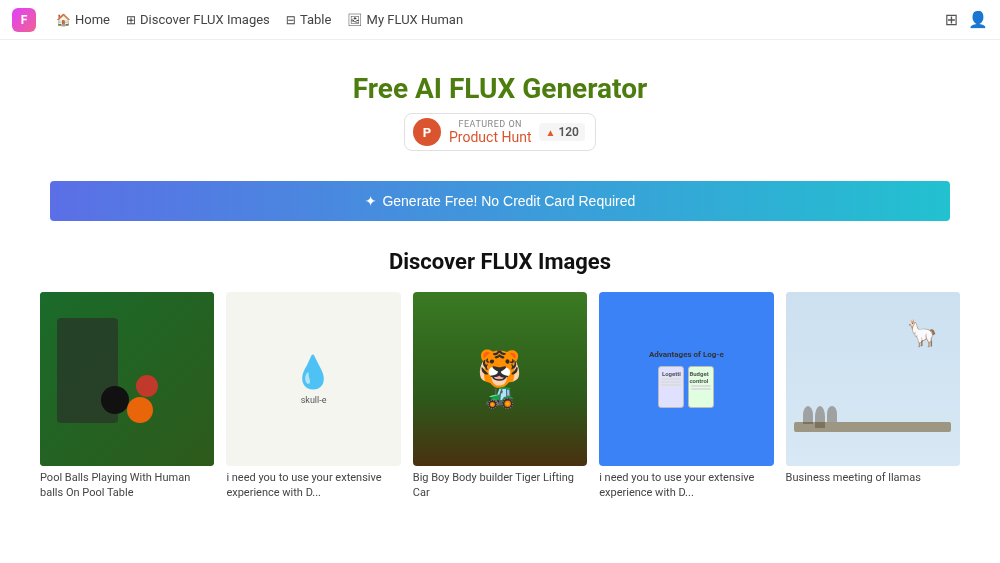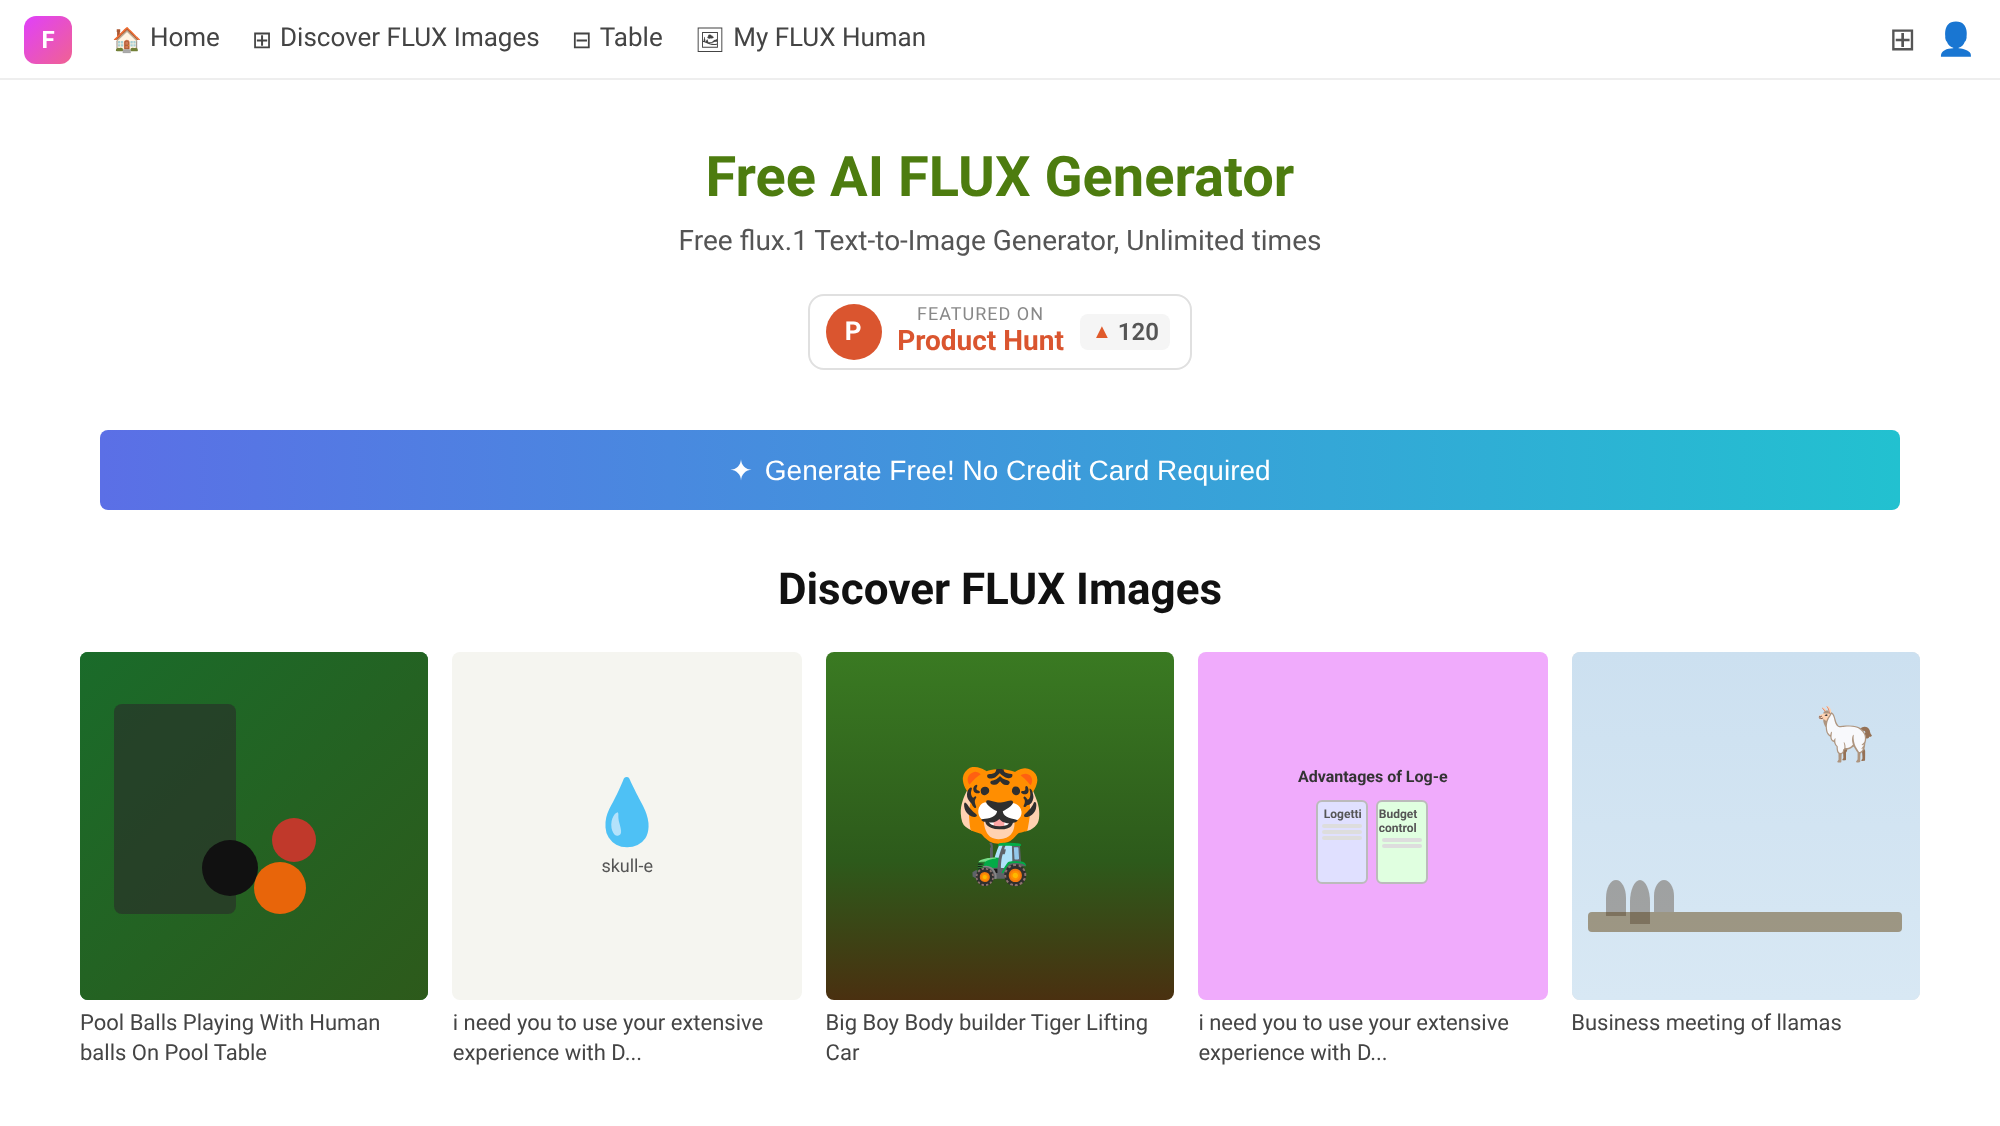--- a/index.html
+++ b/index.html
@@ -17,21 +17,21 @@
     
     .hero { text-align: center; padding: 32px 20px 20px; }
     .hero-title { font-size: 28px; font-weight: 700; color: #4d7c0f; margin-bottom: 8px; }
     .hero-subtitle { font-size: 14px; color: #555; margin-bottom: 18px; }
 
     
     .ph-badge { display: inline-flex; align-items: center; gap: 8px; border: 1px solid #e0e0e0; border-radius: 8px; padding: 4px 10px 4px 8px; cursor: pointer; }
     .ph-icon { width: 28px; height: 28px; background: #da552f; border-radius: 50%; display: flex; align-items: center; justify-content: center; color: #fff; font-weight: bold; font-size: 13px; }
     .ph-text { display: flex; flex-direction: column; align-items: center; }
     .ph-featured { font-size: 9px; color: #888; text-transform: uppercase; letter-spacing: 0.5px; }
-    .ph-name { font-size: 14px; font-weight: 700; color: #da552f; }
+    .ph-name { font-size: 14px; font-weight: 400; color: #da552f; }
     .ph-upvote { display: flex; align-items: center; gap: 3px; background: #f5f5f5; border-radius: 4px; padding: 2px 6px; font-size: 12px; font-weight: 600; color: #555; }
     .ph-arrow { color: #e05a2b; font-size: 10px; }
 
     
     .input-section { max-width: 940px; margin: 10px auto 0; padding: 0 20px; }
     .text-input { width: 100%; border: 1px solid #ddd; border-radius: 4px; padding: 14px 16px; font-size: 14px; color: #999; outline: none; resize: none; height: 48px; font-family: inherit; }
     .generate-btn { width: 100%; margin-top: 6px; background: linear-gradient(90deg, #5b6fe6, #22c1d0); color: #fff; border: none; border-radius: 4px; padding: 12px; font-size: 14px; font-weight: 500; cursor: pointer; display: flex; align-items: center; justify-content: center; gap: 6px; }
     .sparkle { font-size: 14px; }
 
     
@@ -43,21 +43,21 @@
     .image-box { width: 100%; aspect-ratio: 1; background: #e0e0e0; border-radius: 4px; overflow: hidden; display: flex; align-items: center; justify-content: center; }
     .image-caption { font-size: 11px; color: #444; margin-top: 5px; line-height: 1.3; }
     .img-droplet { background: #f5f5f0; }
 
     
     .billiards-visual { width: 100%; height: 100%; background: #1c7a30; display: flex; align-items: center; justify-content: center; position: relative; }
     .ball-8 { width: 28px; height: 28px; background: #111; border-radius: 50%; position: absolute; bottom: 30%; left: 35%; }
     .ball-orange { width: 26px; height: 26px; background: #e8650a; border-radius: 50%; position: absolute; bottom: 25%; left: 50%; }
     .ball-red { width: 22px; height: 22px; background: #c0392b; border-radius: 50%; position: absolute; bottom: 40%; left: 55%; }
 
-    .logoe-visual { width: 100%; height: 100%; background: #f0abfc; display: flex; flex-direction: column; align-items: center; justify-content: center; gap: 3px; padding: 6px; }
+    .logoe-visual { width: 100%; height: 100%; background: #3b82f6; display: flex; flex-direction: column; align-items: center; justify-content: center; gap: 3px; padding: 6px; }
   </style>
 </head>
 <body>
 
 <nav class="nav">
   <div class="nav-logo">
     <span>F</span>
   </div>
   <div class="nav-items">
     <div class="nav-item">
@@ -78,21 +78,20 @@
     </div>
   </div>
   <div class="nav-right">
     <span class="nav-icon-btn">⊞</span>
     <span class="nav-icon-btn">👤</span>
   </div>
 </nav>
 
 <section class="hero">
   <h1 class="hero-title">Free AI FLUX Generator</h1>
-  <p class="hero-subtitle">Free flux.1 Text-to-Image Generator, Unlimited times</p>
 
   
   <div class="ph-badge">
     <div class="ph-icon">P</div>
     <div class="ph-text">
       <span class="ph-featured">FEATURED ON</span>
       <span class="ph-name">Product Hunt</span>
     </div>
     <div class="ph-upvote">
       <span class="ph-arrow">▲</span>

